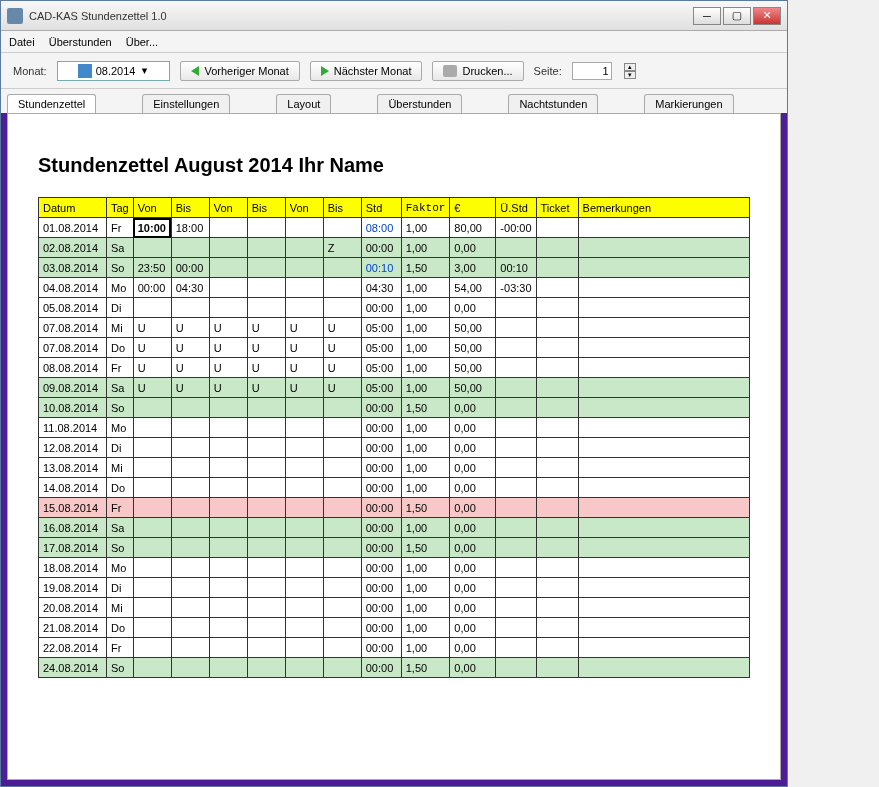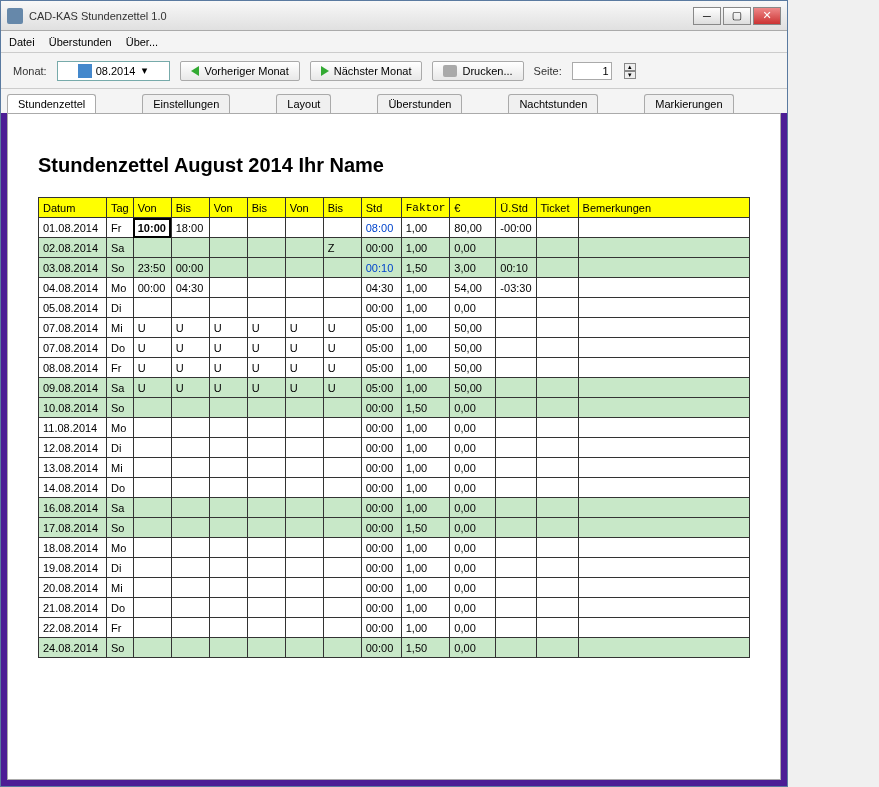--- a/index.html
+++ b/index.html
@@ -344,20 +344,36 @@
               <td></td>
               <td></td>
               <td></td>
               <td>00:00</td>
               <td class="num">1,00</td>
               <td class="num">0,00</td>
               <td></td>
               <td></td>
               <td></td>
             </tr>
+            <tr class="pink">
+              <td>15.08.2014</td>
+              <td>Fr</td>
+              <td></td>
+              <td></td>
+              <td></td>
+              <td></td>
+              <td></td>
+              <td></td>
+              <td>00:00</td>
+              <td class="num">1,50</td>
+              <td class="num">0,00</td>
+              <td></td>
+              <td></td>
+              <td></td>
+            </tr>
             <tr class="green">
               <td>16.08.2014</td>
               <td>Sa</td>
               <td></td>
               <td></td>
               <td></td>
               <td></td>
               <td></td>
               <td></td>
               <td>00:00</td>

